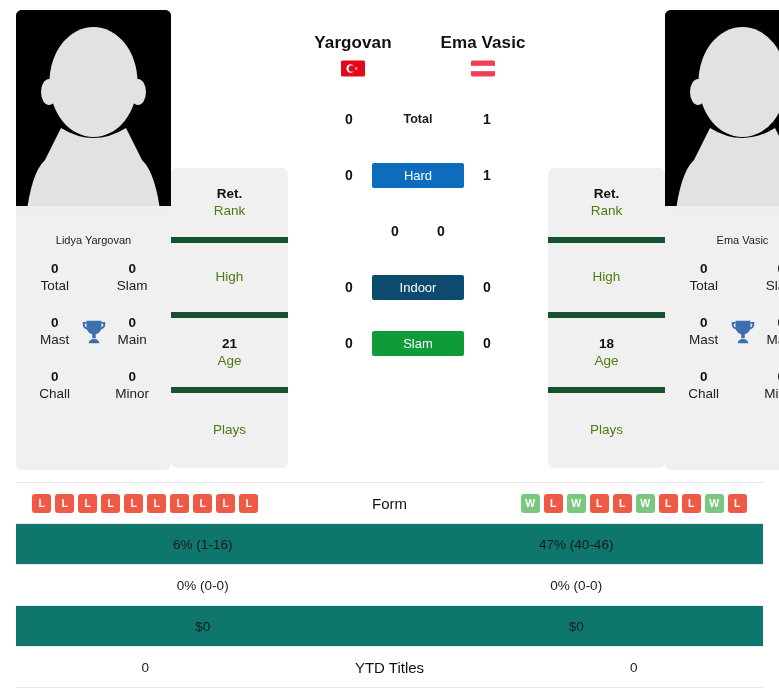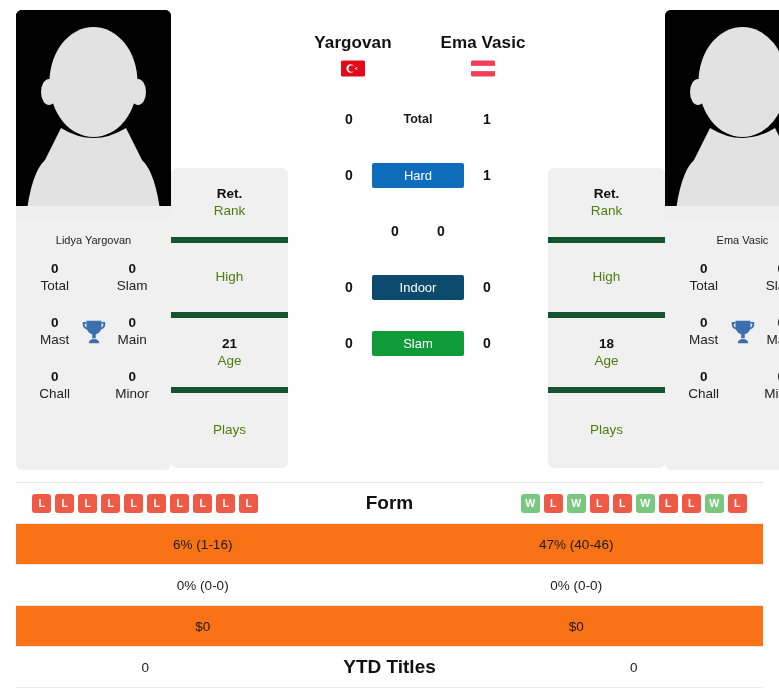--- a/index.html
+++ b/index.html
@@ -148,32 +148,32 @@
     top: 482px;
     width: 747px;
     border-top: 1px solid #e6e6e6;
   }
   .srow {
     display: flex;
     align-items: center;
     height: 41px;
     border-bottom: 1px solid #e9e9e9;
   }
-  .srow.alt { background: #f97316; }
+  .srow.alt { background: #0f766e; }
   .srow.plain { background: #ffffff; }
   .scell {
     flex: 1 1 0;
     text-align: center;
     font-size: 13.5px;
     color: #1a1a1a;
   }
   .scell.mid {
     flex: 0 0 230px;
-    font-weight: bold;
-    font-size: 19px;
+    font-weight: normal;
+    font-size: 15px;
     color: #111;
   }
   .form-strip {
     display: flex;
     gap: 4px;
     justify-content: center;
     align-items: center;
   }
   .fbadge {
     width: 19px;

